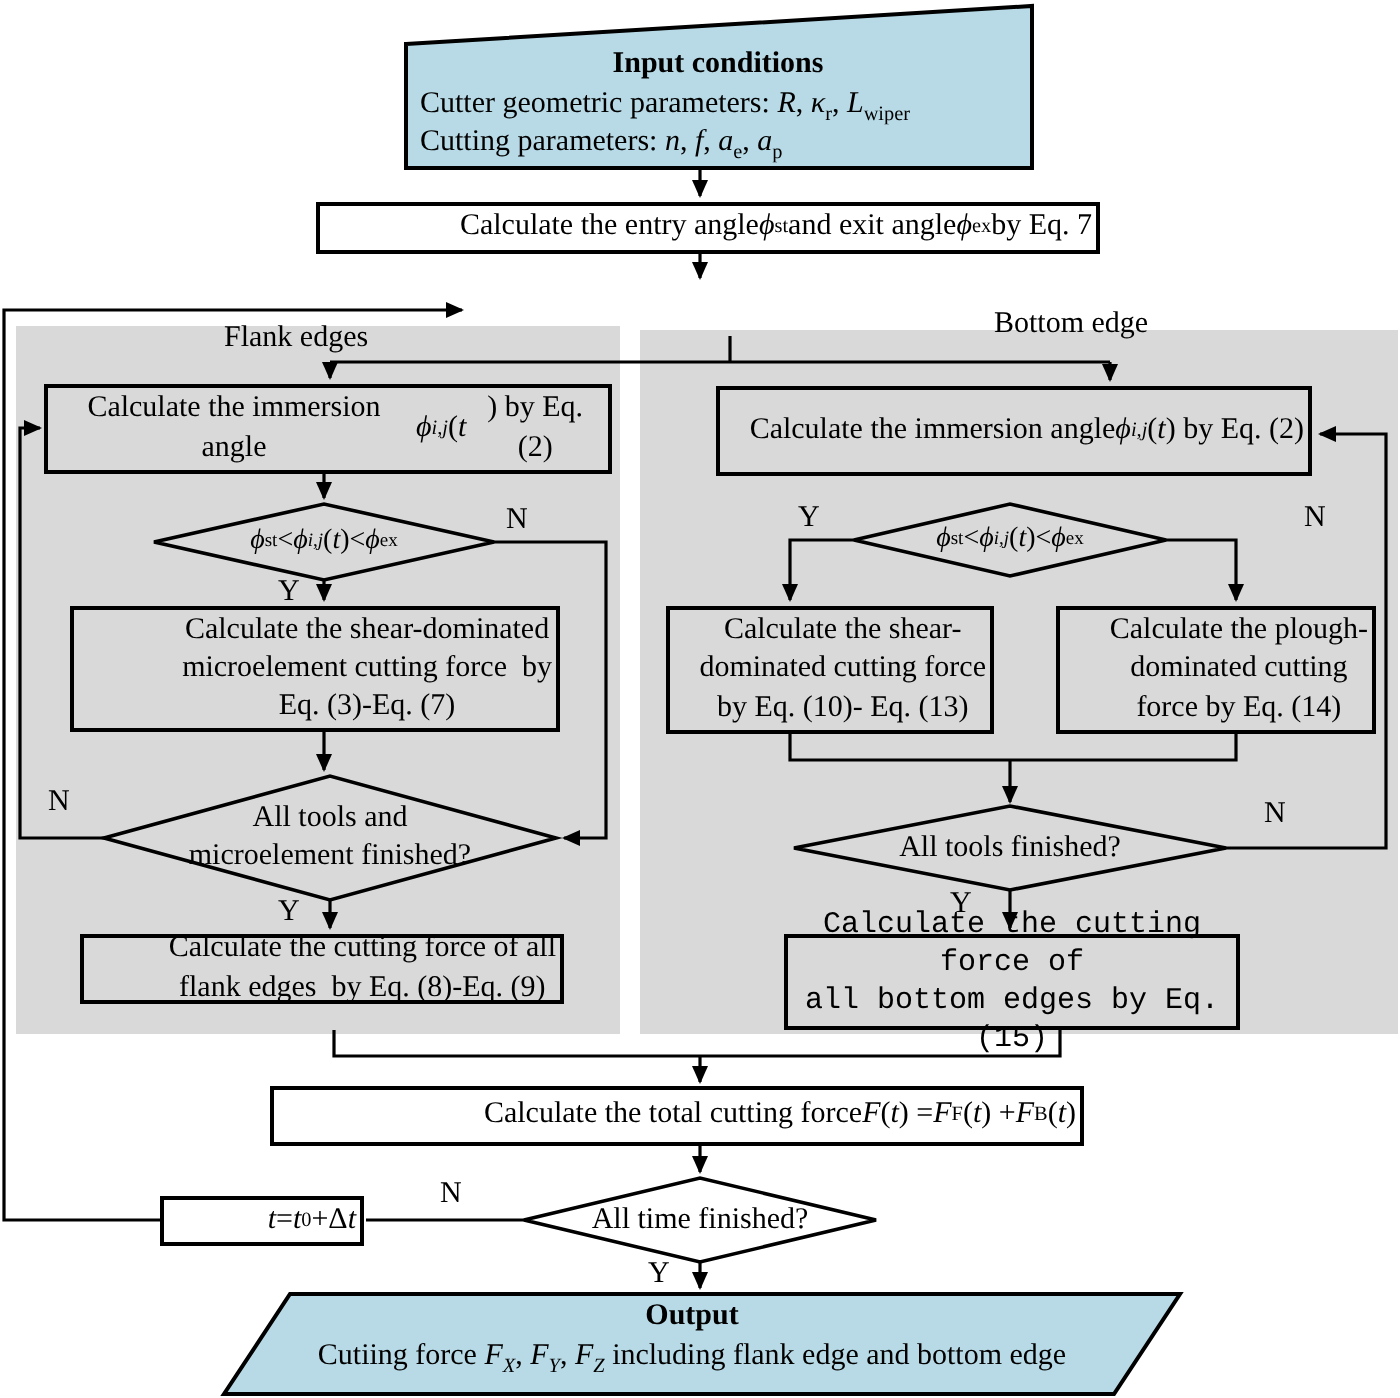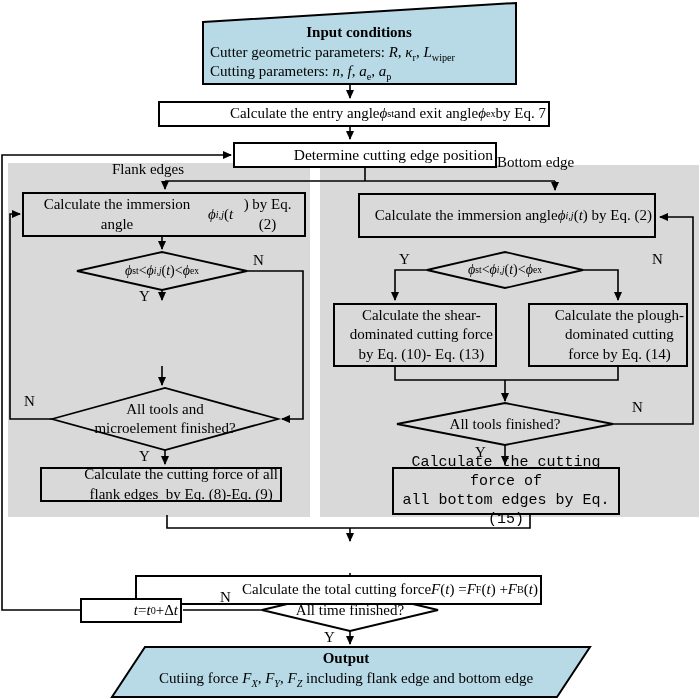--- a/index.html
+++ b/index.html
@@ -85,31 +85,31 @@
     <path class="conn" d="M350 631 L350 644" marker-end="url(#arw)"></path>
   </svg>
 
   <div class="iotext" style="left:206px;top:23px;width:306px;">
     <div class="t">Input conditions</div>
     <div class="l">Cutter geometric parameters: <i>R</i>, <i>κ</i><sub>r</sub>, <i>L</i><sub>wiper</sub></div>
     <div class="l">Cutting parameters: <i>n</i>, <i>f</i>, <i>a</i><sub>e</sub>, <i>a</i><sub>p</sub></div>
   </div>
 
   <div class="box white" style="left:158px;top:101px;width:392px;height:26px;">Calculate the entry angle <i>ϕ</i><sub>st</sub> and exit angle <i>ϕ</i><sub>ex</sub> by Eq. 7</div>
-  <div class="box white" style="left:233px;top:142px;width:264px;height:26px;font-size:15.5px;">Determine cutting edge position</div>
 
   <div class="box onpanel" style="left:22px;top:192px;width:284px;height:45px;">Calculate the immersion angle<br><i>ϕ</i><sub><i>i</i>,<i>j</i></sub>(<i>t</i>) by Eq. (2)</div>
+  <div class="box onpanel" style="left:35px;top:303px;width:245px;height:63px;">Calculate the shear-dominated<br>microelement cutting force&nbsp; by<br>Eq. (3)-Eq. (7)</div>
   <div class="box onpanel" style="left:40px;top:467px;width:242px;height:35px;">Calculate the cutting force of all<br>flank edges&nbsp; by Eq. (8)-Eq. (9)</div>
 
   <div class="box onpanel" style="left:358px;top:193px;width:298px;height:45px;">Calculate the immersion angle<br><i>ϕ</i><sub><i>i</i>,<i>j</i></sub>(<i>t</i>) by Eq. (2)</div>
   <div class="box onpanel" style="left:333px;top:303px;width:164px;height:64px;">Calculate the shear-<br>dominated cutting force<br>by Eq. (10)- Eq. (13)</div>
   <div class="box onpanel" style="left:528px;top:303px;width:160px;height:64px;">Calculate the plough-<br>dominated cutting<br>force by Eq. (14)</div>
   <div class="box onpanel" style="left:392px;top:467px;width:228px;height:48px;font-family:Liberation Mono, monospace;">Calculate the cutting force of<br>all bottom edges by Eq. (15)</div>
 
-  <div class="box white" style="left:135px;top:543px;width:407px;height:30px;margin-top:32px;">Calculate the total cutting force <i>F</i>(<i>t</i>) = <i>F</i><sub>F</sub>(<i>t</i>) + <i>F</i><sub>B</sub>(<i>t</i>)</div>
+  <div class="box white" style="left:135px;top:543px;width:407px;height:30px;">Calculate the total cutting force <i>F</i>(<i>t</i>) = <i>F</i><sub>F</sub>(<i>t</i>) + <i>F</i><sub>B</sub>(<i>t</i>)</div>
   <div class="box white" style="left:80px;top:598px;width:102px;height:25px;"><i>t</i> = <i>t</i><sub>0</sub>+Δ<i>t</i></div>
 
   <div class="diatext" style="left:77px;top:252px;width:170px;height:38px;"><i>ϕ</i><sub>st</sub>&lt; <i>ϕ</i><sub><i>i</i>,<i>j</i></sub>(<i>t</i>)&lt; <i>ϕ</i><sub>ex</sub></div>
   <div class="diatext" style="left:52px;top:388px;width:226px;height:62px;font-size:15px;">All tools and<br>microelement finished?</div>
   <div class="diatext" style="left:427px;top:252px;width:156px;height:36px;"><i>ϕ</i><sub>st</sub>&lt; <i>ϕ</i><sub><i>i</i>,<i>j</i></sub>(<i>t</i>)&lt; <i>ϕ</i><sub>ex</sub></div>
   <div class="diatext" style="left:397px;top:403px;width:216px;height:42px;font-size:15px;">All tools finished?</div>
   <div class="diatext" style="left:262px;top:589px;width:176px;height:42px;font-size:15px;">All time finished?</div>
 
   <div class="lbl" style="left:112px;top:161px;">Flank edges</div>
   <div class="lbl" style="left:497px;top:154px;">Bottom edge</div>

